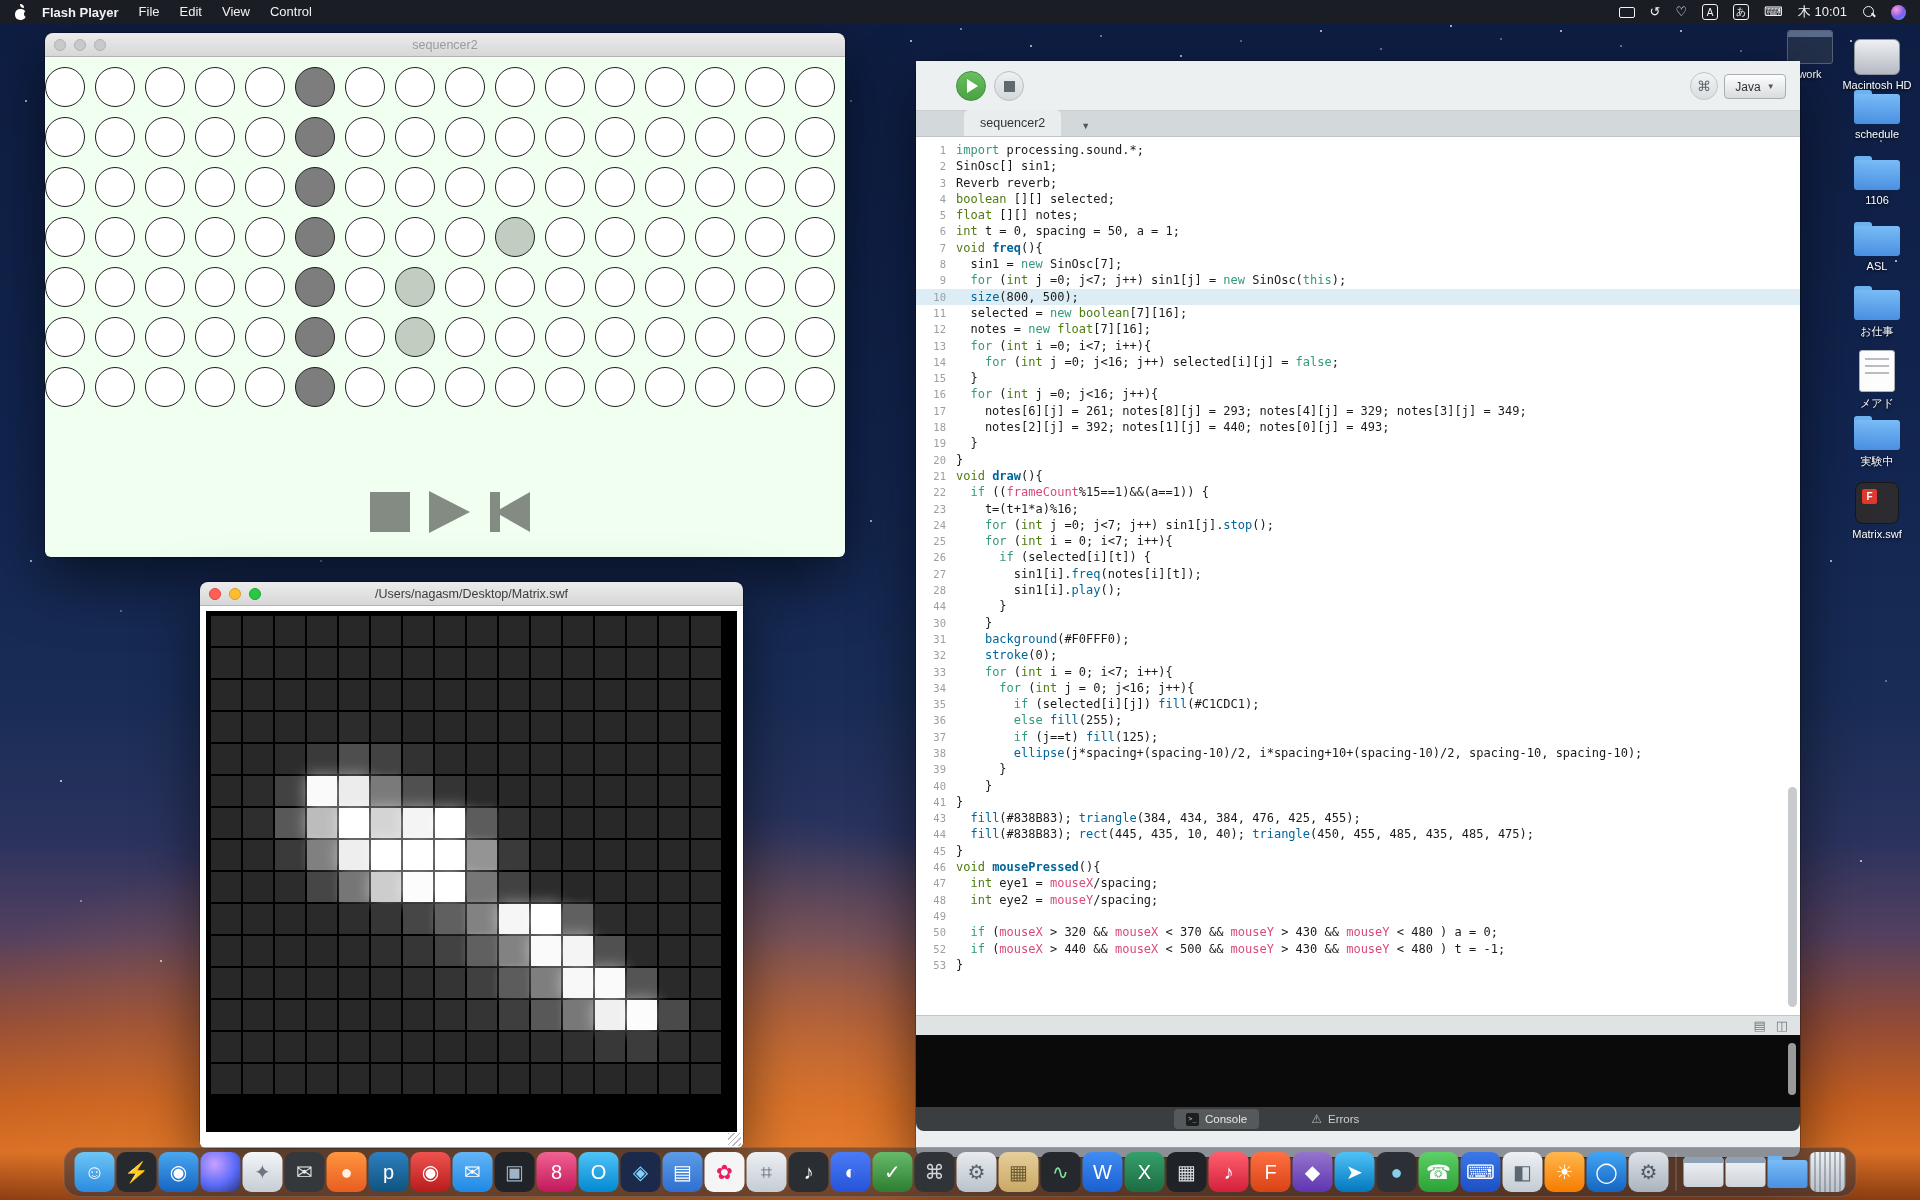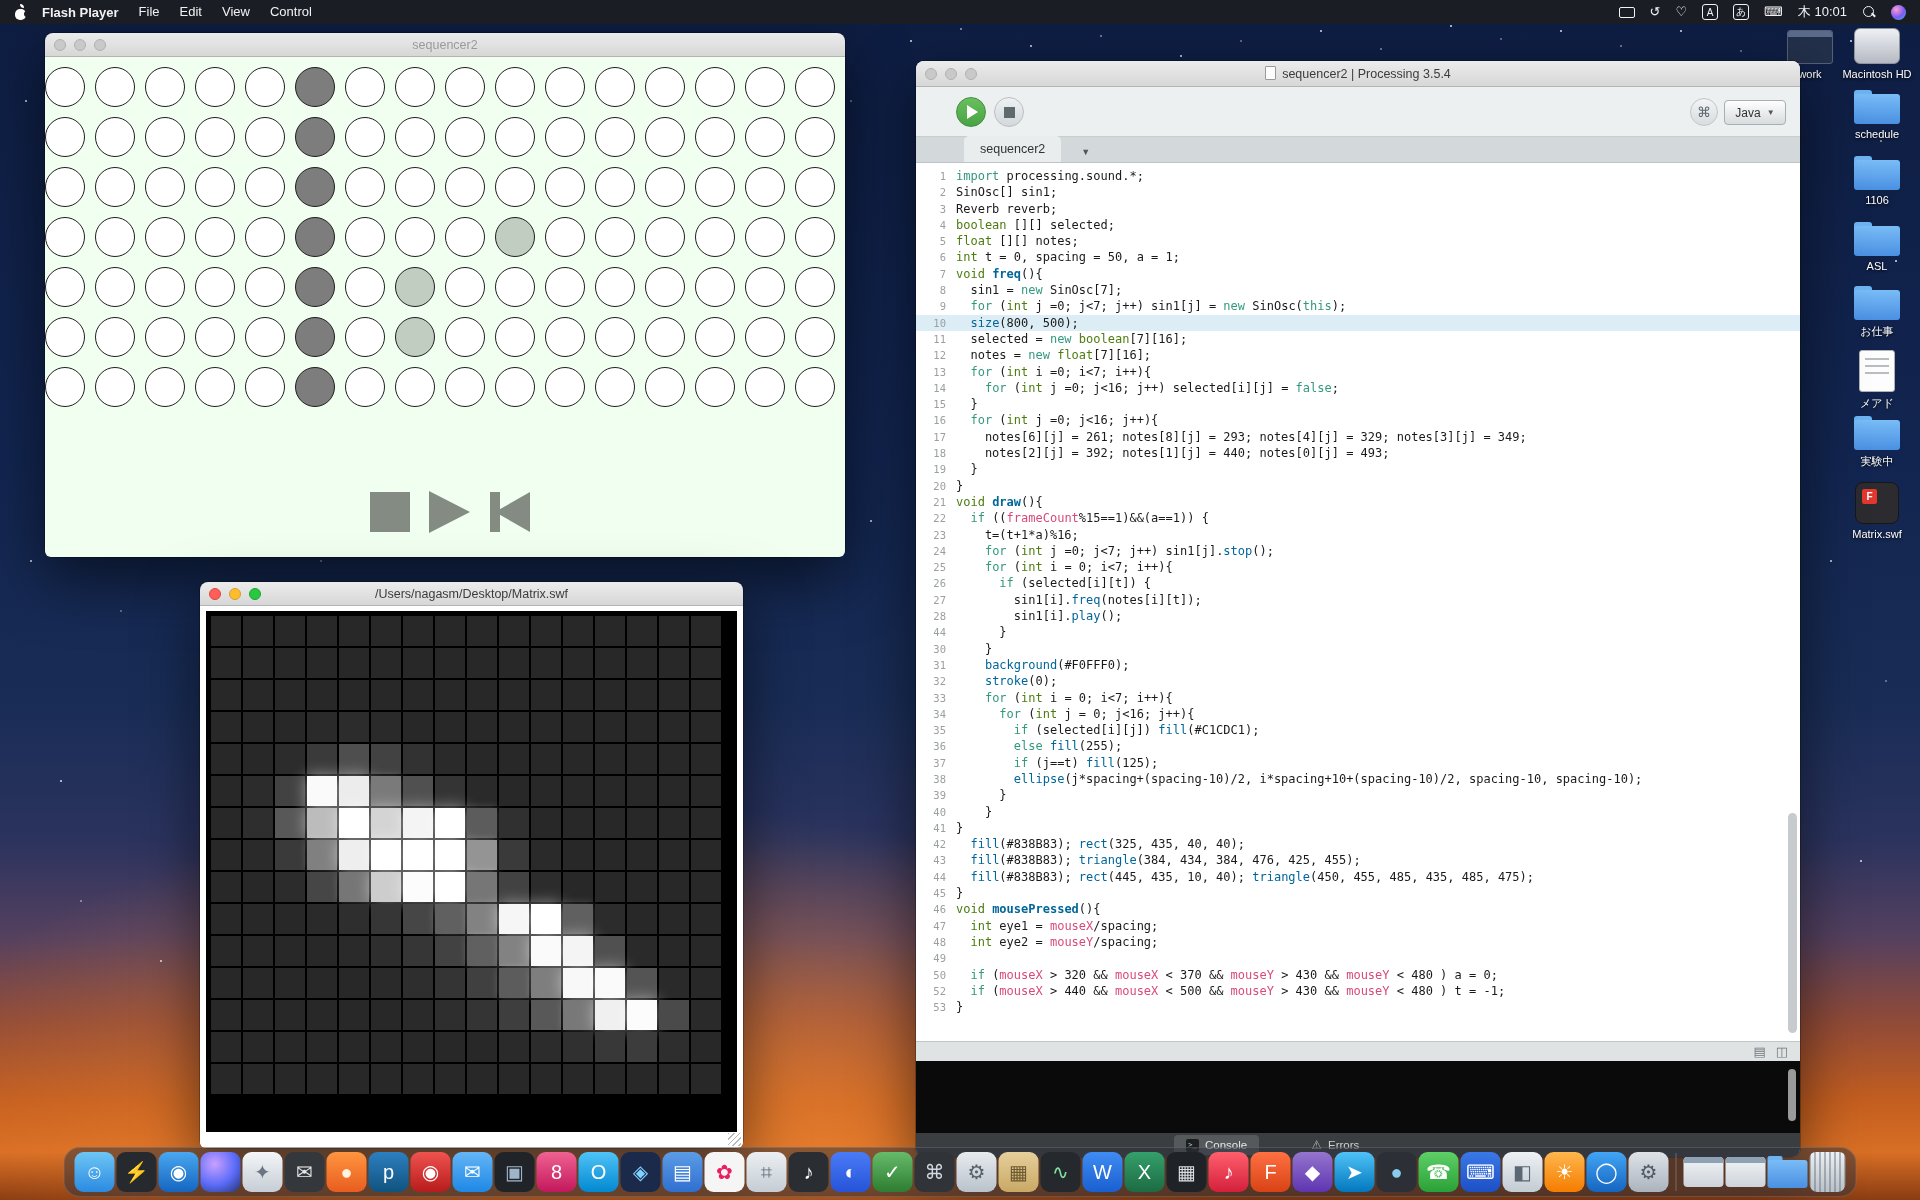--- a/index.html
+++ b/index.html
@@ -157,21 +157,21 @@
       <span class="mag"></span>
       <span class="siri"></span>
     </span>
   </div>
 
   <div id="desktop-icons">
       <div class="dicon" style="left: 1775px; top: 30px;">
         <div class="ic-win"></div>
         <div class="lbl">work</div>
       </div>
-      <div class="dicon" style="left: 1842px; top: 28px;">
+      <div class="dicon" style="left: 1842px; top: 39px;">
         <div class="ic-disk"></div>
         <div class="lbl">Macintosh HD</div>
       </div>
       <div class="dicon" style="left: 1842px; top: 90px;">
         <div class="ic-folder">
           <div class="tab2"></div>
           <div class="bod"></div>
         </div>
         <div class="lbl">schedule</div>
       </div>
@@ -604,28 +604,20 @@
             <div class="mx" style="background: rgb(40, 40, 40);"></div>
           </div>
       </div>
       <div class="flash-strip">
         <span class="grip"></span>
       </div>
     </div>
   </section>
 
   <section class="window ide-window">
-    <div class="ide-titlebar">
-      <span class="lights">
-        <span class="tl gray"></span>
-        <span class="tl gray"></span>
-        <span class="tl gray"></span>
-      </span>
-      <span class="title"><span class="doc-ico"></span><span>sequencer2 | Processing 3.5.4</span></span>
-    </div>
     <div class="ide-toolbar">
       <div class="tb-circle run">
           <span class="tri"></span>
         </div>
       <div class="tb-circle stop">
           <span class="sq"></span>
         </div>
       <div class="tb-circle debug">⌘</div>
       <div class="mode-btn">
           <span>Java</span>
@@ -672,21 +664,20 @@
           <div class="code-line"><span class="ln">32</span><span class="ct">    <span class="k-fn">stroke</span>(0);</span></div>
           <div class="code-line"><span class="ln">33</span><span class="ct">    <span class="k-flow">for</span> (<span class="k-type">int</span> i = 0; i&lt;7; i++){</span></div>
           <div class="code-line"><span class="ln">34</span><span class="ct">      <span class="k-flow">for</span> (<span class="k-type">int</span> j = 0; j&lt;16; j++){</span></div>
           <div class="code-line"><span class="ln">35</span><span class="ct">        <span class="k-flow">if</span> (selected[i][j]) <span class="k-fn">fill</span>(#C1CDC1);</span></div>
           <div class="code-line"><span class="ln">36</span><span class="ct">        <span class="k-flow">else</span> <span class="k-fn">fill</span>(255);</span></div>
           <div class="code-line"><span class="ln">37</span><span class="ct">        <span class="k-flow">if</span> (j==t) <span class="k-fn">fill</span>(125);</span></div>
           <div class="code-line"><span class="ln">38</span><span class="ct">        <span class="k-fn">ellipse</span>(j*spacing+(spacing-10)/2, i*spacing+10+(spacing-10)/2, spacing-10, spacing-10);</span></div>
           <div class="code-line"><span class="ln">39</span><span class="ct">      }</span></div>
           <div class="code-line"><span class="ln">40</span><span class="ct">    }</span></div>
           <div class="code-line"><span class="ln">41</span><span class="ct">}</span></div>
-          <div class="code-line"><span class="ln">42</span><span class="ct">  <span class="k-fn">fill</span>(#838B83); <span class="k-fn">rect</span>(325, 435, 40, 40);</span></div>
           <div class="code-line"><span class="ln">43</span><span class="ct">  <span class="k-fn">fill</span>(#838B83); <span class="k-fn">triangle</span>(384, 434, 384, 476, 425, 455);</span></div>
           <div class="code-line"><span class="ln">44</span><span class="ct">  <span class="k-fn">fill</span>(#838B83); <span class="k-fn">rect</span>(445, 435, 10, 40); <span class="k-fn">triangle</span>(450, 455, 485, 435, 485, 475);</span></div>
           <div class="code-line"><span class="ln">45</span><span class="ct">}</span></div>
           <div class="code-line"><span class="ln">46</span><span class="ct"><span class="k-type">void</span> <span class="k-fnb">mousePressed</span>(){</span></div>
           <div class="code-line"><span class="ln">47</span><span class="ct">  <span class="k-type">int</span> eye1 = <span class="k-var">mouseX</span>/spacing;</span></div>
           <div class="code-line"><span class="ln">48</span><span class="ct">  <span class="k-type">int</span> eye2 = <span class="k-var">mouseY</span>/spacing;</span></div>
           <div class="code-line"><span class="ln">49</span></div>
           <div class="code-line"><span class="ln">50</span><span class="ct">  <span class="k-flow">if</span> (<span class="k-var">mouseX</span> &gt; 320 &amp;&amp; <span class="k-var">mouseX</span> &lt; 370 &amp;&amp; <span class="k-var">mouseY</span> &gt; 430 &amp;&amp; <span class="k-var">mouseY</span> &lt; 480 ) a = 0;</span></div>
           <div class="code-line"><span class="ln">52</span><span class="ct">  <span class="k-flow">if</span> (<span class="k-var">mouseX</span> &gt; 440 &amp;&amp; <span class="k-var">mouseX</span> &lt; 500 &amp;&amp; <span class="k-var">mouseY</span> &gt; 430 &amp;&amp; <span class="k-var">mouseY</span> &lt; 480 ) t = -1;</span></div>
           <div class="code-line"><span class="ln">53</span><span class="ct">}</span></div>

